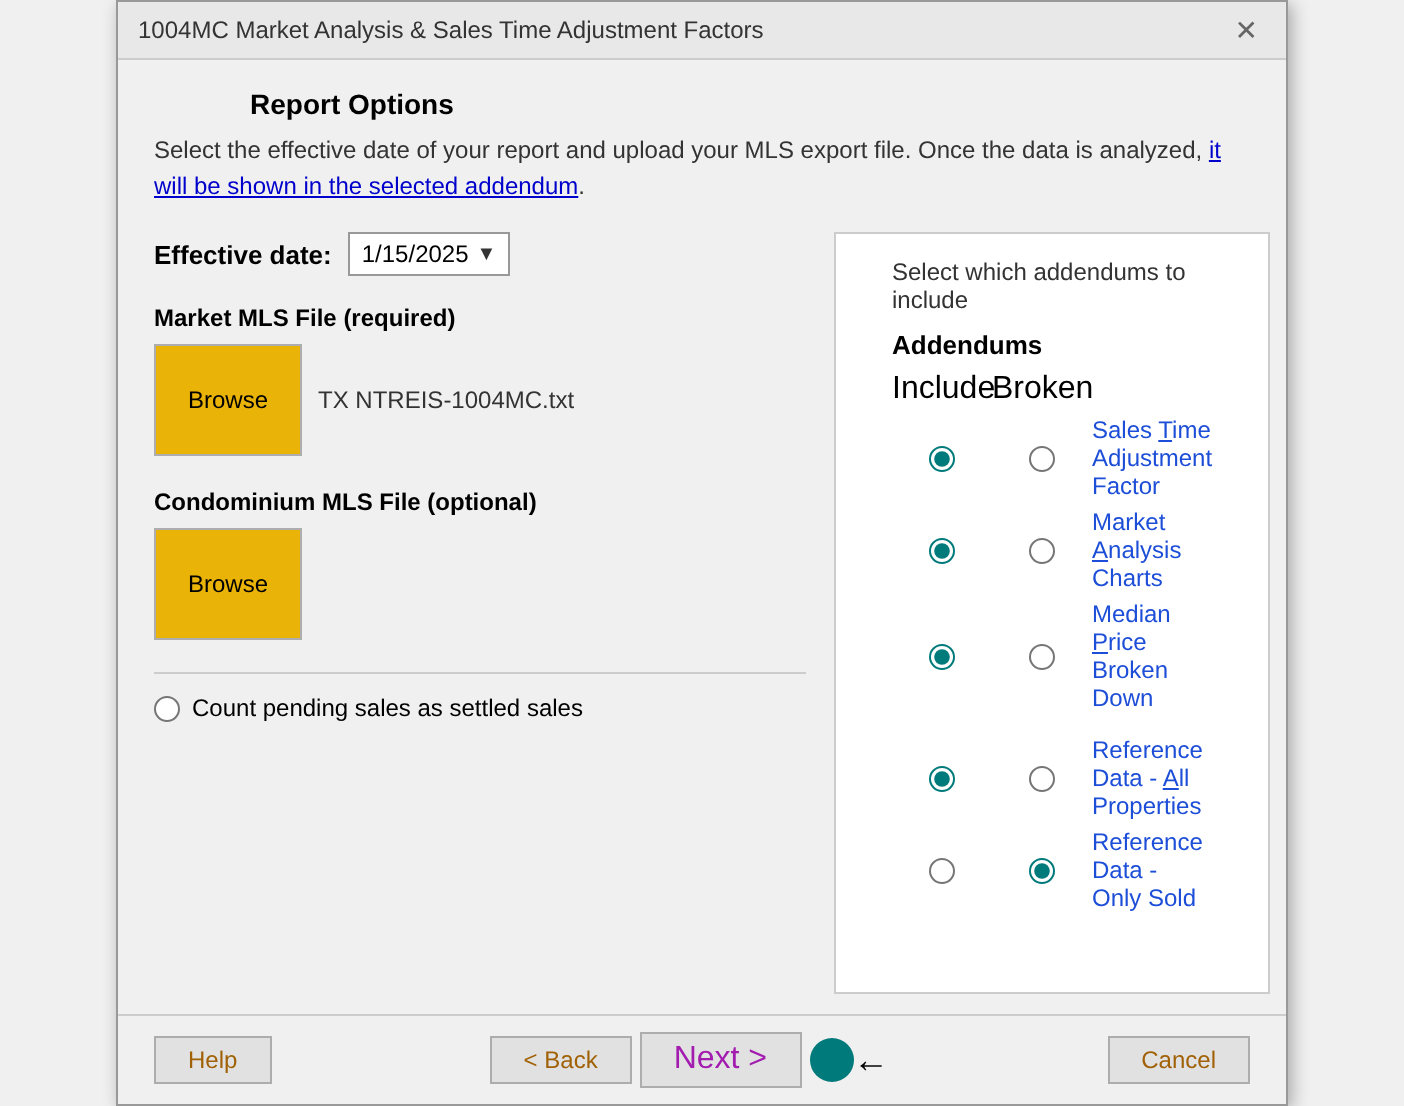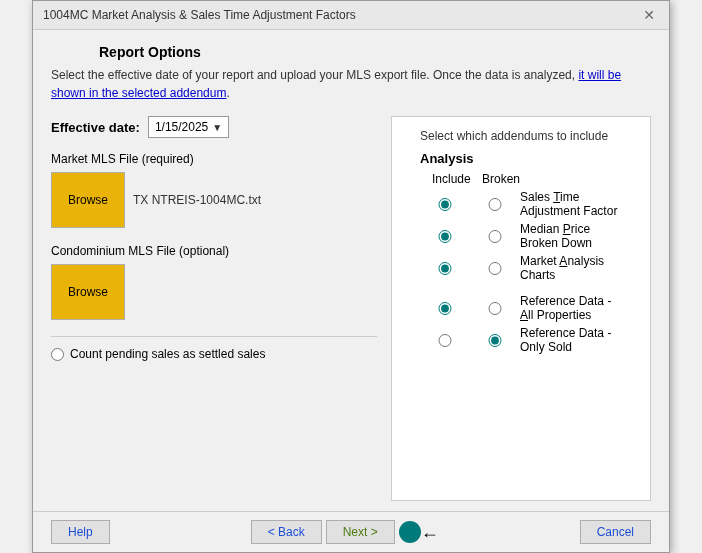--- a/index.html
+++ b/index.html
@@ -6,21 +6,21 @@
     body {
       font-family: 'Segoe UI', Tahoma, Geneva, Verdana, sans-serif;
       font-size: 13px;
       background: #f0f0f0;
       display: flex;
       justify-content: center;
       align-items: center;
       min-height: 100vh;
     }
     .window {
-      width: 638px;
+      width: 586px;
       min-height: 553px;
       background: #f0f0f0;
       border: 1px solid #999;
       box-shadow: 2px 2px 8px rgba(0,0,0,0.3);
       display: flex;
       flex-direction: column;
     }
     .title-bar {
       background: #e8e8e8;
       border-bottom: 1px solid #ccc;
@@ -94,21 +94,21 @@
       display: flex;
       align-items: center;
       gap: 4px;
       cursor: pointer;
     }
     .dropdown-arrow {
       font-size: 10px;
       color: #333;
     }
     .section-title {
-      font-weight: normal;
+      font-weight: bold;
       font-size: 12px;
       margin-bottom: 6px;
     }
     .browse-section {
       margin-bottom: 16px;
     }
     .browse-row {
       display: flex;
       align-items: center;
       gap: 8px;
@@ -146,39 +146,38 @@
       accent-color: #007a7a;
     }
     .addendums-title {
       font-weight: bold;
       font-size: 13px;
       margin-bottom: 6px;
     }
     .addendums-header {
       display: grid;
       grid-template-columns: 50px 50px 1fr;
-      font-size: 12px;
+      font-size: 16px;
       margin-bottom: 4px;
       padding-left: 0;
-      margin-left: 12px;
     }
     .addendum-row {
       display: grid;
       grid-template-columns: 50px 50px 1fr;
       align-items: center;
       margin-bottom: 4px;
       font-size: 12px;
     }
     .addendum-row input[type="radio"] {
       accent-color: #007a7a;
       cursor: pointer;
     }
     .addendum-label {
       font-size: 12px;
-      color: #000000;
+      color: #1d4ed8;
     }
     .addendum-label span {
       text-decoration: underline;
     }
     .separator-row {
       height: 8px;
     }
     .right-panel-title {
       font-size: 12px;
       margin-bottom: 8px;
@@ -191,39 +190,39 @@
       justify-content: space-between;
       align-items: center;
       background: #f0f0f0;
     }
     .footer-btn {
       background: #e1e1e1;
       border: 1px solid #adadad;
       padding: 4px 16px;
       font-size: 12px;
       cursor: pointer;
-      color: #1d4ed8;
+      color: #a16207;
     }
     .footer-center {
       display: flex;
       gap: 4px;
       align-items: center;
     }
     .next-btn-wrapper {
       display: flex;
       align-items: center;
       gap: 2px;
     }
     .next-btn {
       background: #e1e1e1;
       border: 1px solid #adadad;
       padding: 4px 16px;
-      font-size: 12px;
-      cursor: pointer;
-      color: #4d7c0f;
+      font-size: 16px;
+      cursor: pointer;
+      color: #a21caf;
     }
     .cursor-arrow {
       font-size: 18px;
       color: #000;
       margin-left: -2px;
     }
     .teal-circle {
       width: 22px;
       height: 22px;
       background: #007a7a;
@@ -278,43 +277,43 @@
         <div class="radio-group">
           <label class="radio-item">
             <input type="radio" name="pending" style="">
             <span>Count pending sales as settled sales</span>
           </label>
         </div>
       </div>
 
       <div class="right-panel">
         <div class="right-panel-title">Select which addendums to include</div>
-        <div class="addendums-title">Analysis</div>
+        <div class="addendums-title">Addendums</div>
         <div class="addendums-header">
           <span>Include</span>
           <span>Broken</span>
           <span></span>
         </div>
 
         <div class="addendum-row">
           <input type="radio" name="addendum-sales-time" checked="" style="">
           <input type="radio" name="addendum-sales-time" style="">
           <span class="addendum-label">Sales <span>T</span>ime Adjustment Factor</span>
         </div>
 
         <div class="addendum-row">
+          <input type="radio" name="addendum-market-charts" checked="" style="">
+          <input type="radio" name="addendum-market-charts" style="">
+          <span class="addendum-label">Market <span>A</span>nalysis Charts</span>
+        </div>
+
+        <div class="addendum-row">
           <input type="radio" name="addendum-median-price" checked="" style="">
           <input type="radio" name="addendum-median-price" style="">
           <span class="addendum-label">Median <span>P</span>rice Broken Down</span>
-        </div>
-
-        <div class="addendum-row">
-          <input type="radio" name="addendum-market-charts" checked="" style="">
-          <input type="radio" name="addendum-market-charts" style="">
-          <span class="addendum-label">Market <span>A</span>nalysis Charts</span>
         </div>
 
         <div class="separator-row"></div>
 
         <div class="addendum-row">
           <input type="radio" name="addendum-ref-all" checked="" style="">
           <input type="radio" name="addendum-ref-all" style="">
           <span class="addendum-label">Reference Data - <span>A</span>ll Properties</span>
         </div>
 

